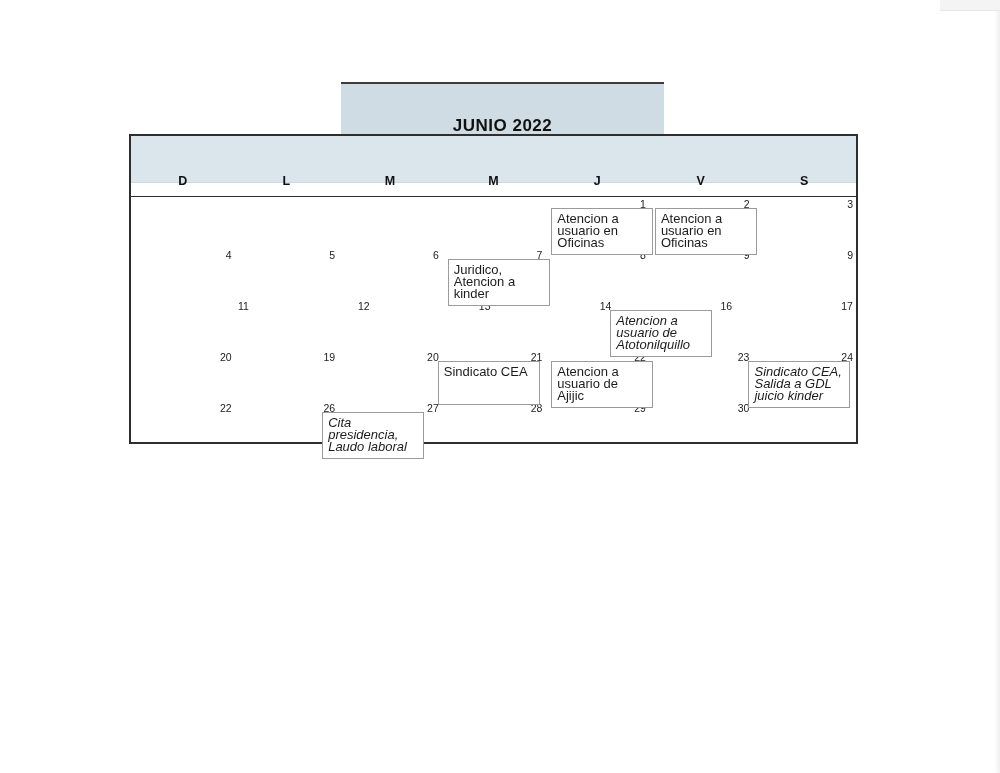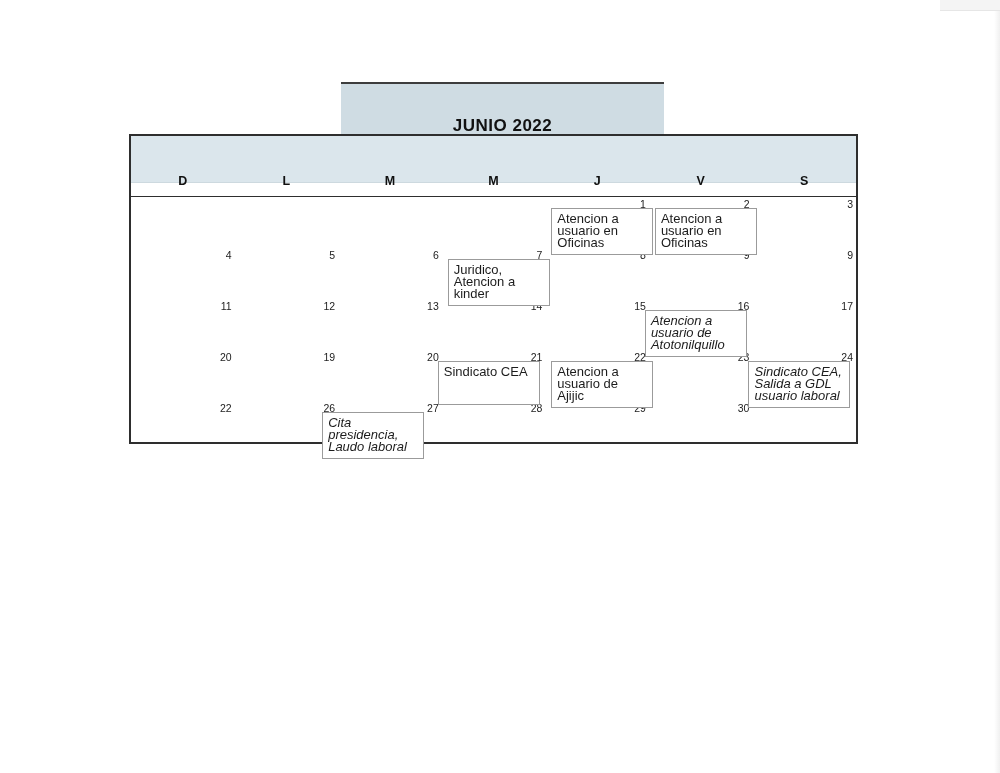--- a/index.html
+++ b/index.html
@@ -233,23 +233,20 @@
       <div class="day-cell">
         <span class="day-number">12</span>
       </div>
       <div class="day-cell">
         <span class="day-number">13</span>
       </div>
       <div class="day-cell">
         <span class="day-number">14</span>
       </div>
       <div class="day-cell">
-        <span class="day-number">15</span>
-      </div>
-      <div class="day-cell">
         <span class="day-number">16</span>
         <div class="event-box shift-left tall">Atencion a usuario de Atotonilquillo</div>
       </div>
       <div class="day-cell">
         <span class="day-number">17</span>
       </div>
     </div>
 
     <div class="week">
       <div class="day-cell">
@@ -267,21 +264,21 @@
       </div>
       <div class="day-cell">
         <span class="day-number">22</span>
         <div class="event-box">Atencion a usuario de Ajijic</div>
       </div>
       <div class="day-cell">
         <span class="day-number">23</span>
       </div>
       <div class="day-cell">
         <span class="day-number">24</span>
-        <div class="event-box shift-left tall">Sindicato CEA, Salida a GDL usuario laboral</div>
+        <div class="event-box shift-left tall">Sindicato CEA, Salida a GDL juicio kinder</div>
       </div>
     </div>
 
     <div class="week">
       <div class="day-cell">
         <span class="day-number">22</span>
       </div>
       <div class="day-cell">
         <span class="day-number">26</span>
       </div>

